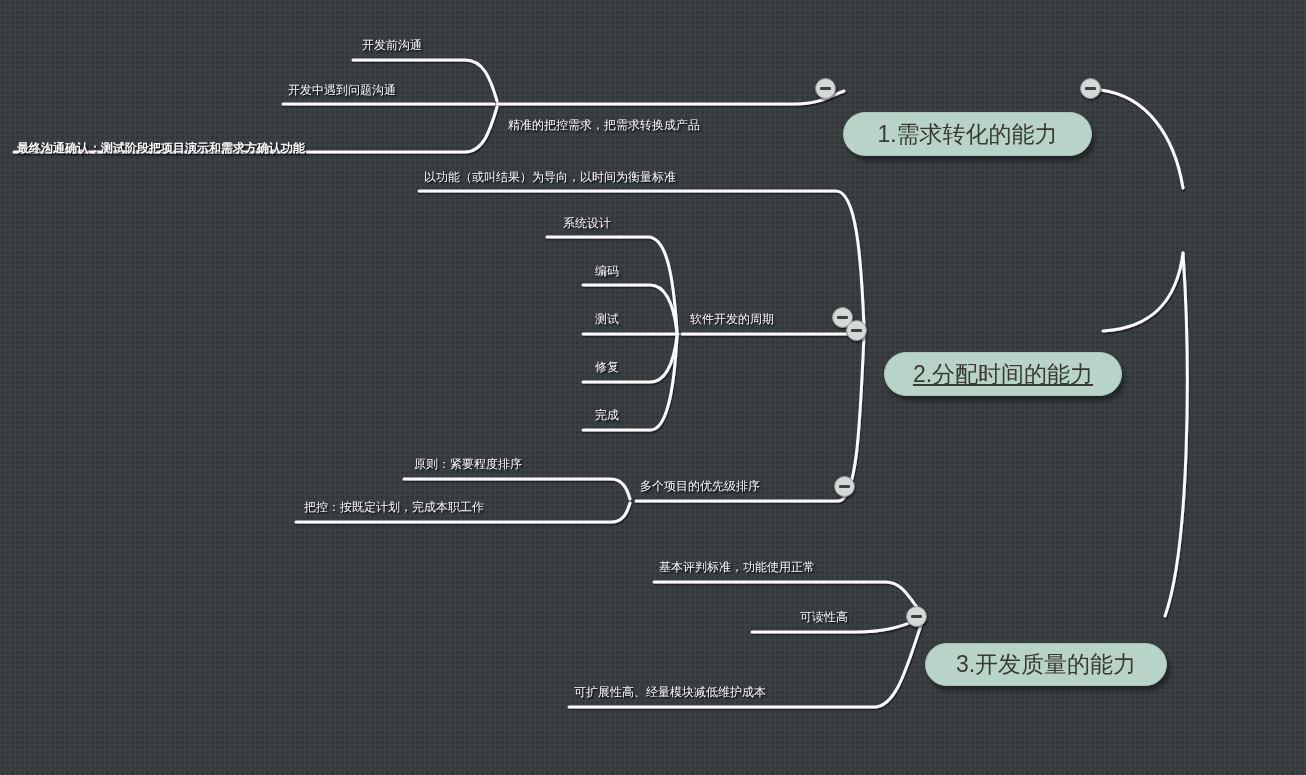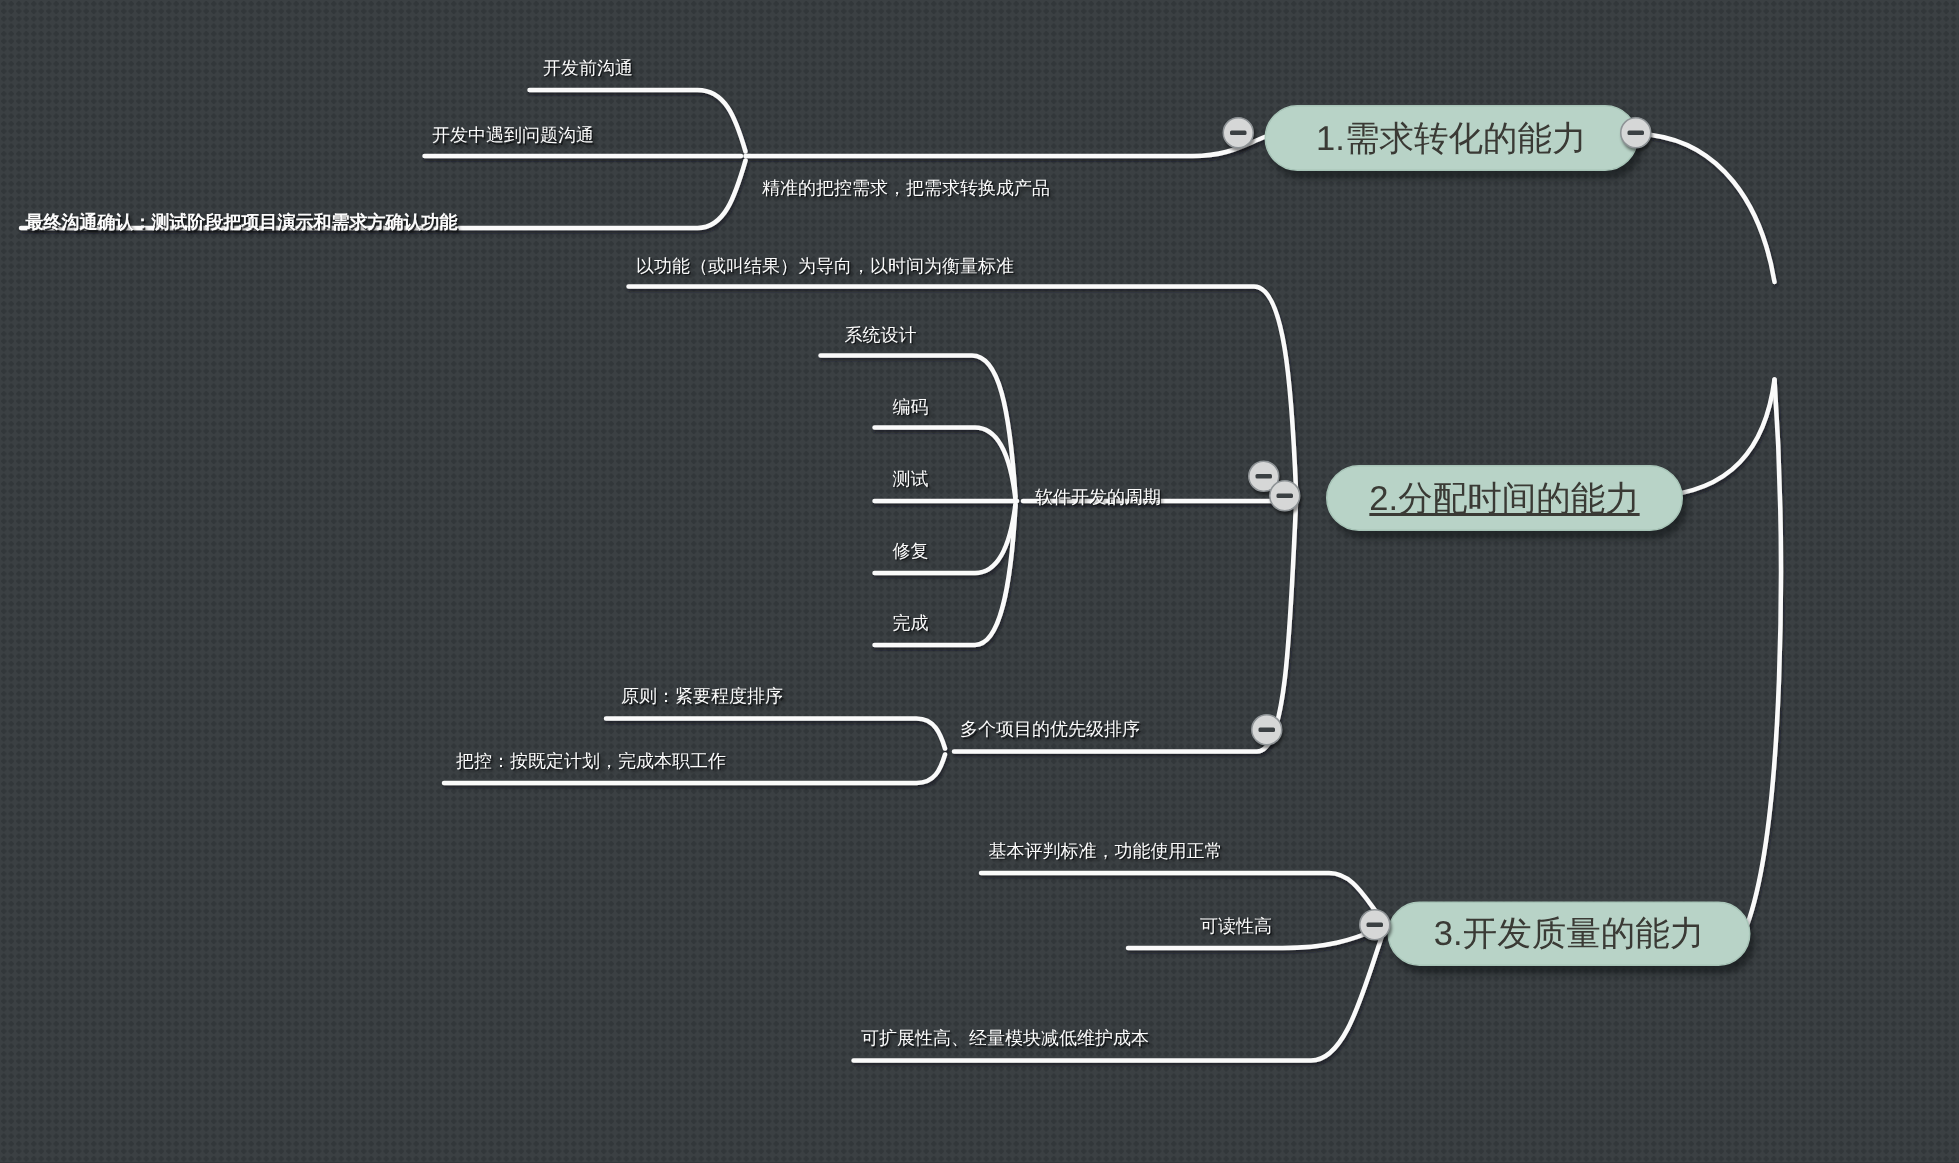--- a/index.html
+++ b/index.html
@@ -16,20 +16,21 @@
     position:absolute;white-space:nowrap;font-size:12px;line-height:21px;
     color:var(--topic-text,#fcfcfc);
     text-shadow:1px 1px 0 rgba(18,20,22,.85), 2px 2px 2px rgba(0,0,0,.45);
     cursor:default;
   }
   .pill{
     position:absolute;display:flex;align-items:center;justify-content:center;
     white-space:nowrap;color:var(--pill-text,#3a3a35);
     box-shadow:3px 5px 4px rgba(12,15,17,.5);
     cursor:default;
+    margin-top:42px;
   }
   .pill.central{
     background:var(--central-fill,#e8e4a2);
     border:2px solid var(--central-edge,#ddd892);
     border-radius:34px;font-size:33px;letter-spacing:2px;
   }
   .pill.branch{
     background:var(--branch-fill,#b8d3c7);
     border:1px solid var(--branch-edge,#a8c5b8);
     border-radius:22px;font-size:23px;
@@ -87,21 +88,21 @@
   <div class="pill branch" style="left:884px;top:310px;width:236px;height:42px;text-decoration:underline;">2.分配时间的能力</div>
 
   <div class="pill branch" style="left:925px;top:601px;width:240px;height:41px;">3.开发质量的能力</div>
 
   <div class="topic" style="left:508px;top:79px;margin-top:36px;">精准的把控需求，把需求转换成产品</div>
   <div class="topic" style="left:362px;top:35px;">开发前沟通</div>
   <div class="topic" style="left:288px;top:80px;">开发中遇到问题沟通</div>
   <div class="topic" style="left:17px;top:138px;font-weight:bold;">最终沟通确认：测试阶段把项目演示和需求方确认功能</div>
 
   <div class="topic" style="left:424px;top:167px;">以功能（或叫结果）为导向，以时间为衡量标准</div>
-  <div class="topic" style="left:690px;top:321px;">软件开发的周期</div>
+  <div class="topic" style="left:690px;top:309px;">软件开发的周期</div>
   <div class="topic" style="left:563px;top:213px;">系统设计</div>
   <div class="topic" style="left:595px;top:261px;">编码</div>
   <div class="topic" style="left:595px;top:309px;">测试</div>
   <div class="topic" style="left:595px;top:357px;">修复</div>
   <div class="topic" style="left:595px;top:405px;">完成</div>
   <div class="topic" style="left:640px;top:476px;">多个项目的优先级排序</div>
   <div class="topic" style="left:414px;top:454px;">原则：紧要程度排序</div>
   <div class="topic" style="left:304px;top:497px;">把控：按既定计划，完成本职工作</div>
 
   <div class="topic" style="left:659px;top:557px;">基本评判标准，功能使用正常</div>

